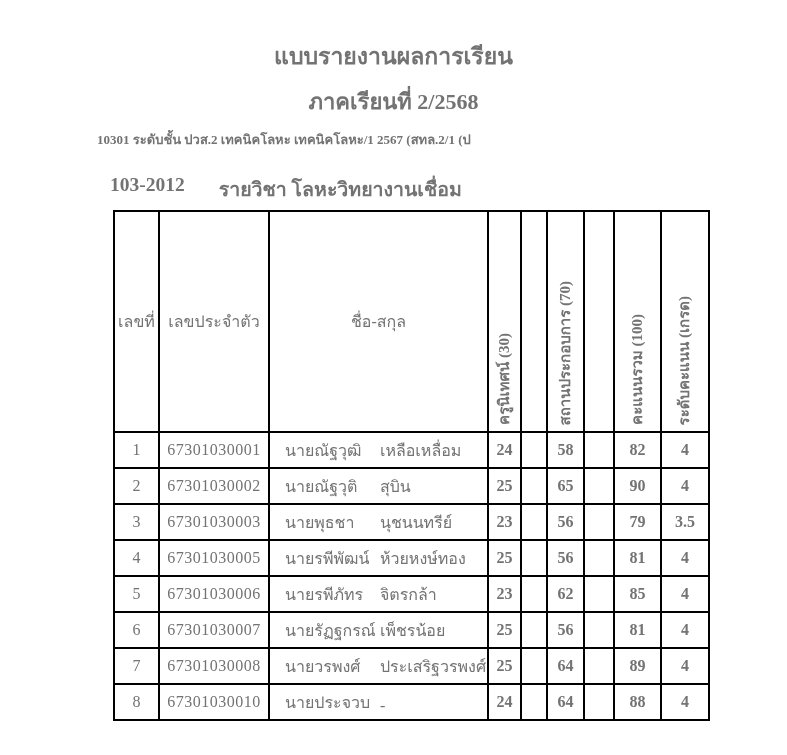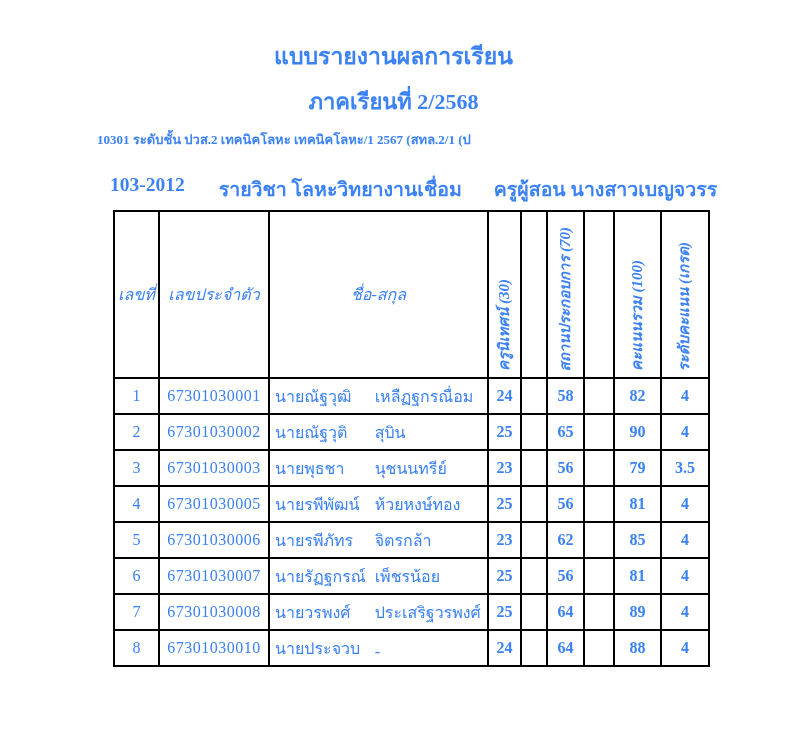--- a/index.html
+++ b/index.html
@@ -6,21 +6,21 @@
     margin: 0;
     padding: 0;
     background: #ffffff;
   }
   #page {
     position: relative;
     width: 787px;
     height: 755px;
     background: #ffffff;
     font-family: "Liberation Serif", "DejaVu Serif", serif;
-    color: #3b82f6;
+    color: #737373;
     overflow: hidden;
   }
   .doc-title {
     position: absolute;
     top: 38px;
     left: 0;
     width: 100%;
     text-align: center;
     font-size: 23px;
     font-weight: bold;
@@ -65,21 +65,21 @@
     border-collapse: collapse;
     table-layout: fixed;
     font-size: 16px;
   }
   table.grade-table th,
   table.grade-table td {
     border: 2px solid #000000;
     padding: 0;
     overflow: hidden;
   }
-  tr.header-row { height: 167px; font-style: italic; }
+  tr.header-row { height: 221px; }
   tr.data-row   { height: 36px;  }
 
   th.h-horiz {
     font-weight: normal;
     text-align: center;
     vertical-align: middle;
     font-size: 16px;
   }
   th.h-vert {
     vertical-align: bottom;
@@ -104,21 +104,21 @@
     vertical-align: middle;
     letter-spacing: 0.5px;
   }
   td.c-name {
     vertical-align: middle;
     white-space: nowrap;
   }
   .name-wrap {
     display: flex;
     align-items: flex-end;
-    padding-left: 5px;
+    padding-left: 15px;
     overflow: hidden;
     white-space: nowrap;
   }
   .name-first {
     flex: 0 0 47%;
     overflow: hidden;
     white-space: nowrap;
   }
   .name-last {
     flex: 1 1 auto;
@@ -135,21 +135,20 @@
 <body>
 
 <div id="page">
 
   <div class="doc-title">แบบรายงานผลการเรียน</div>
   <div class="doc-semester">ภาคเรียนที่ 2/2568</div>
   <div class="doc-classline">10301 ระดับชั้น ปวส.2 เทคนิคโลหะ เทคนิคโลหะ/1 2567 (สทล.2/1 (ป</div>
   <div class="doc-courseline">
     <span>103-2012</span>
     <span class="part-gap1">รายวิชา โลหะวิทยางานเชื่อม</span>
-    <span class="part-gap2">ครูผู้สอน นางสาวเบญจวรร</span>
   </div>
 
   <table class="grade-table">
     <colgroup>
       <col style="width:45px">
         <col style="width:110px">
         <col style="width:219px">
       <col style="width:33px">
         <col style="width:26px">
         <col style="width:37px">
@@ -170,21 +169,21 @@
         <th class="h-vert"><span class="vtext">ระดับคะแนน (เกรด)</span></th>
       </tr>
     </thead>
     <tbody>
       <tr class="data-row">
         <td class="c-no">1</td>
         <td class="c-id">67301030001</td>
         <td class="c-name">
             <span class="name-wrap">
               <span class="name-first">นายณัฐวุฒิ</span>
-              <span class="name-last">เหลืฏฐกรณื่อม</span>
+              <span class="name-last">เหลือเหลื่อม</span>
             </span>
           </td>
         <td class="c-score">24</td>
         <td class="c-score"></td>
         <td class="c-score">58</td>
         <td class="c-score"></td>
         <td class="c-score">82</td>
         <td class="c-score">4</td>
       </tr>
       <tr class="data-row">

